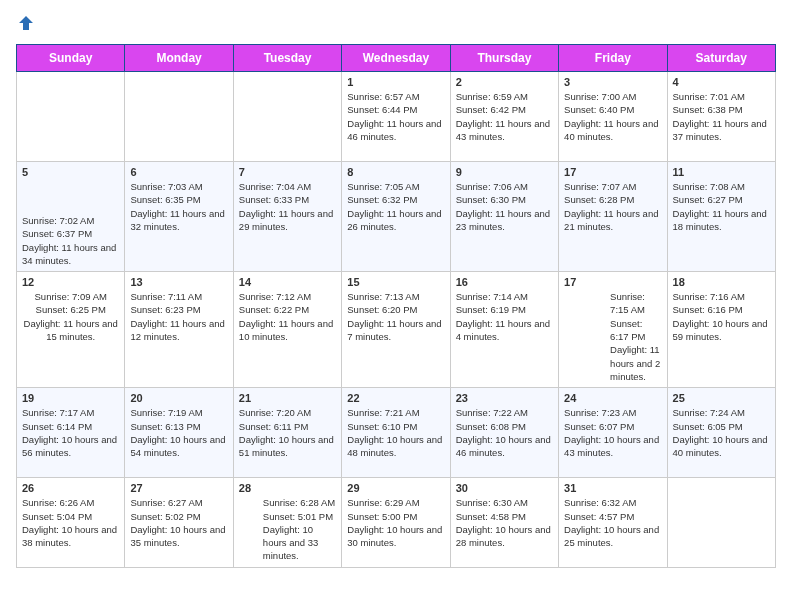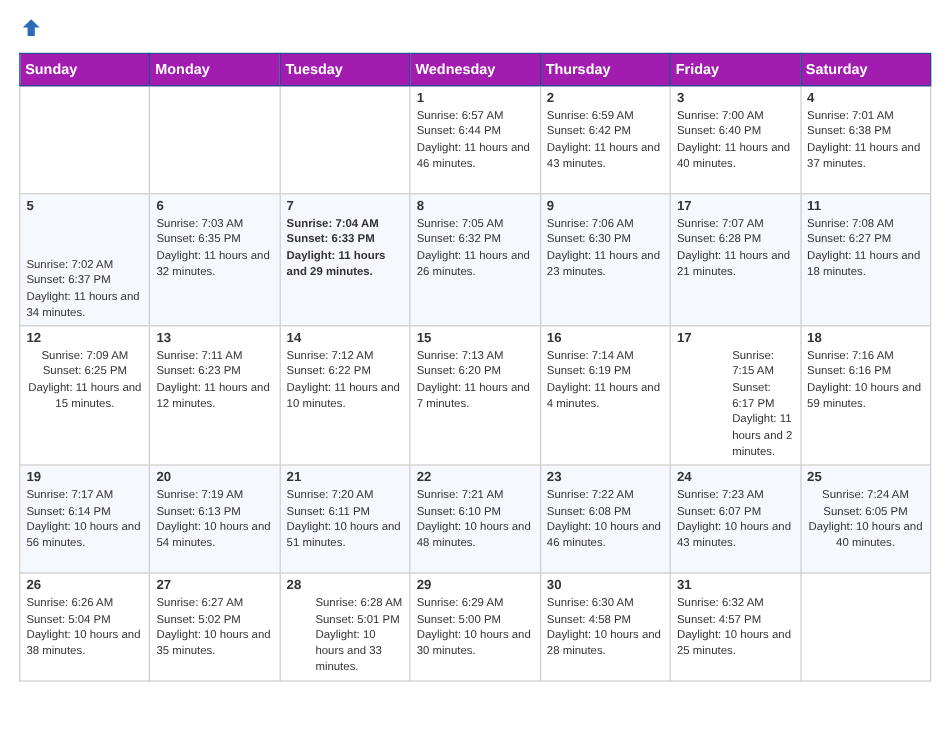--- a/index.html
+++ b/index.html
@@ -43,25 +43,25 @@
     .location {
       font-size: 14px;
       color: #555;
     }
     .calendar {
       width: 100%;
       border-collapse: collapse;
       border: 1px solid #ccc;
     }
     .calendar th {
-      background-color: #a21caf;
+      background-color: #d946ef;
       color: #fff;
       font-size: 12px;
       padding: 6px 4px;
-      text-align: left;
+      text-align: center;
       border: 1px solid #1a5090;
       font-weight: bold;
     }
     .calendar td {
       width: calc(100% / 7);
       vertical-align: top;
       border: 1px solid #ccc;
       padding: 4px 5px;
       font-size: 10px;
       color: #333;
@@ -157,21 +157,21 @@
 Daylight: 11 hours and 34 minutes.</div>
         </td>
         <td>
           <span class="day-num">6</span>
           <div class="day-info" style="white-space: pre-line;">Sunrise: 7:03 AM
 Sunset: 6:35 PM
 Daylight: 11 hours and 32 minutes.</div>
         </td>
         <td>
           <span class="day-num">7</span>
-          <div class="day-info" style="white-space: pre-line; font-weight: bold;">Sunrise: 7:04 AM
+          <div class="day-info" style="white-space: pre-line;">Sunrise: 7:04 AM
 Sunset: 6:33 PM
 Daylight: 11 hours and 29 minutes.</div>
         </td>
         <td>
           <span class="day-num">8</span>
           <div class="day-info" style="white-space: pre-line;">Sunrise: 7:05 AM
 Sunset: 6:32 PM
 Daylight: 11 hours and 26 minutes.</div>
         </td>
         <td>
@@ -269,21 +269,21 @@
 Daylight: 10 hours and 46 minutes.</div>
         </td>
         <td>
           <span class="day-num">24</span>
           <div class="day-info" style="white-space: pre-line;">Sunrise: 7:23 AM
 Sunset: 6:07 PM
 Daylight: 10 hours and 43 minutes.</div>
         </td>
         <td>
           <span class="day-num">25</span>
-          <div class="day-info" style="white-space: pre-line; text-align: center;">Sunrise: 7:24 AM
+          <div class="day-info" style="white-space: pre-line;">Sunrise: 7:24 AM
 Sunset: 6:05 PM
 Daylight: 10 hours and 40 minutes.</div>
         </td>
       </tr>
       <tr>
         <td>
           <span class="day-num">26</span>
           <div class="day-info" style="white-space: pre-line;">Sunrise: 6:26 AM
 Sunset: 5:04 PM
 Daylight: 10 hours and 38 minutes.</div>

